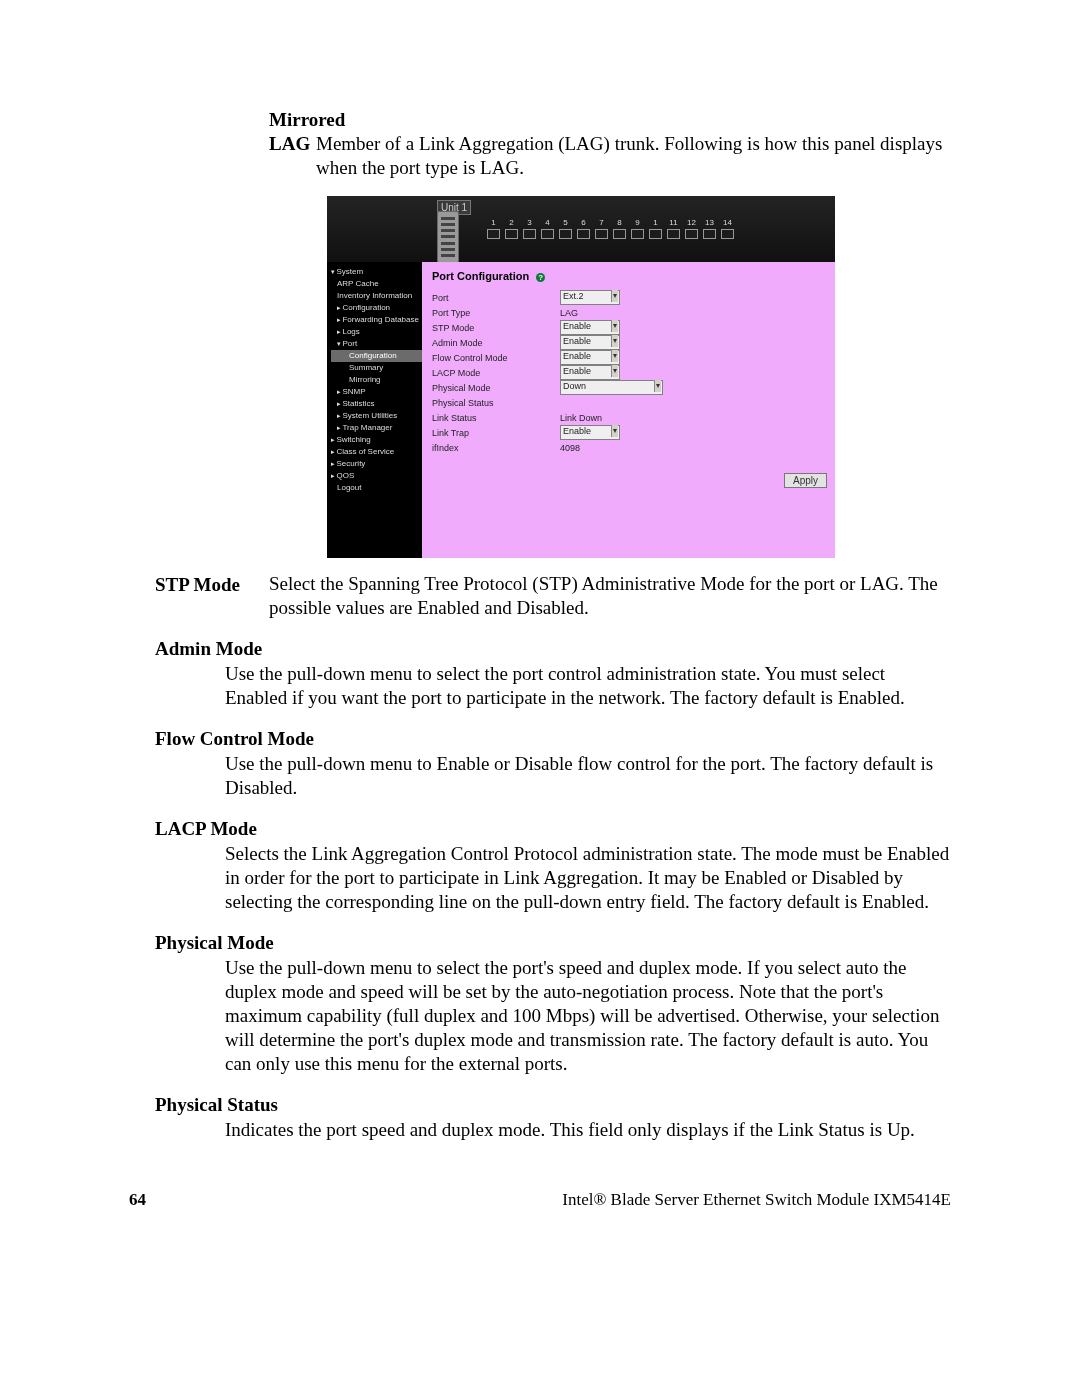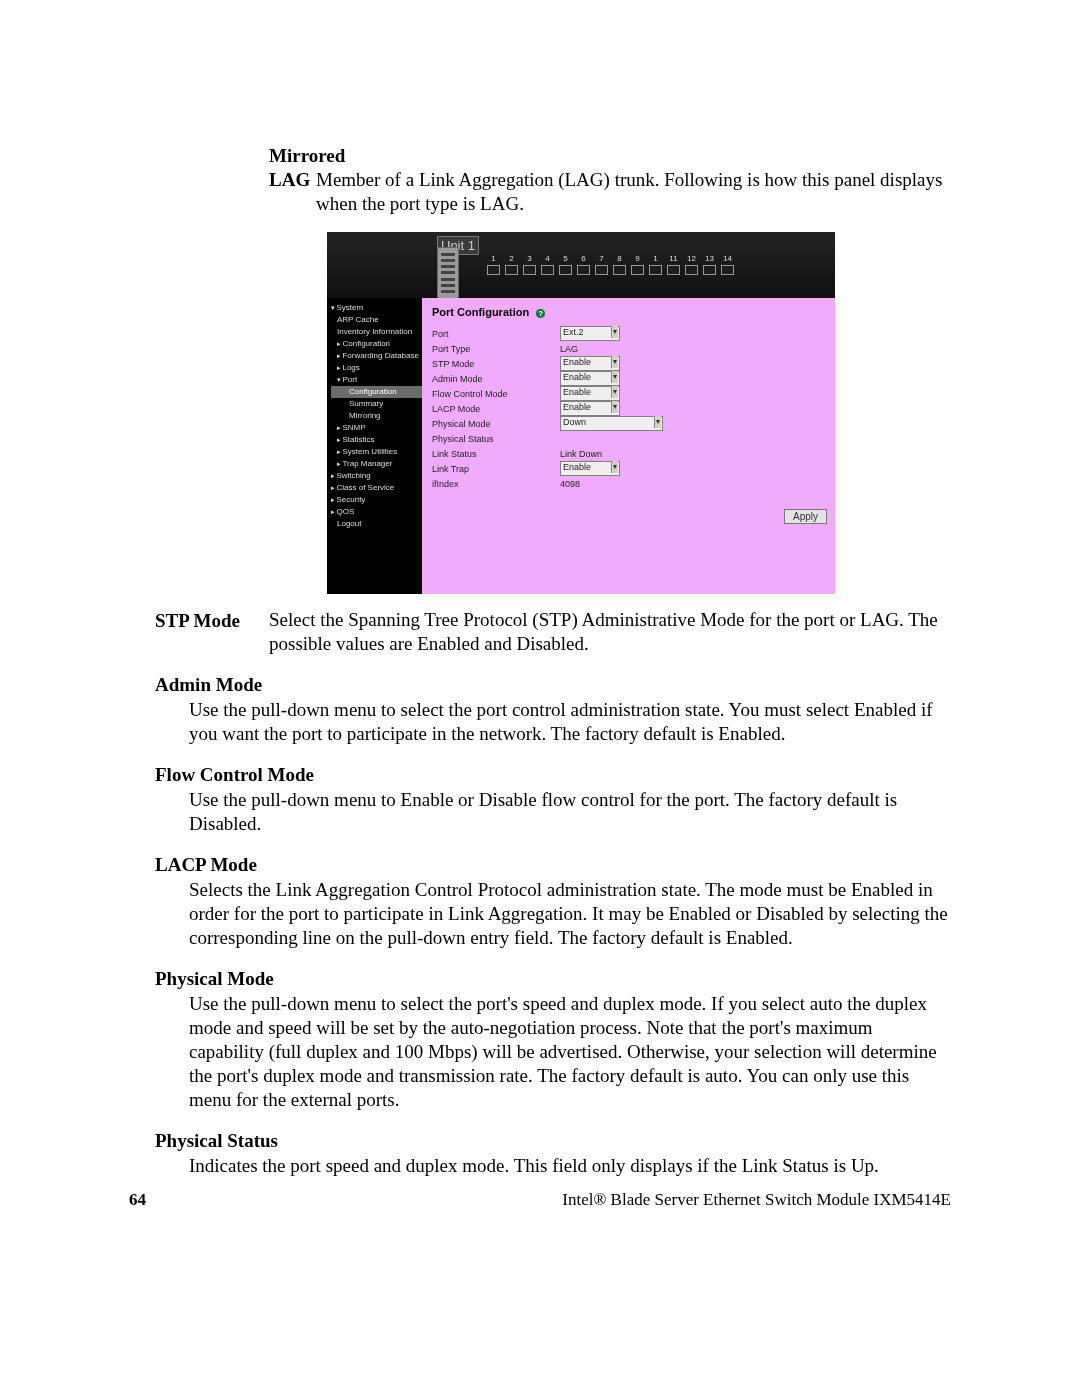--- a/index.html
+++ b/index.html
@@ -7,28 +7,28 @@
     width:1080px;height:1397px;
     background:#fff;
     font-family:"Times New Roman",Times,serif;
     color:#000;
     position:relative;
   }
   .page-wrap{
     position:absolute;
     left:129px; top:108px; width:822px;
   }
-  .indent-1{margin-left:140px;margin-top:36px;}
+  .indent-1{margin-left:140px;}
   .term{font-weight:bold;font-size:19px;line-height:24px;}
   .body-line{font-size:19px;line-height:24px;}
   .lag-row{display:flex;margin-left:140px;}
   .lag-row .term{width:47px;flex:0 0 47px;}
   .lag-row .desc{flex:1;}
   .section{margin-top:16px;}
-  .section .desc{margin-left:60px;font-size:19px;line-height:24px;}
+  .section .desc{margin-left:96px;font-size:19px;line-height:24px;}
   .term-left{font-weight:bold;font-size:19px;line-height:26px;margin-left:26px;}
   .footer{
     position:absolute;
     left:129px;top:1190px;width:822px;
     font-size:17px;
     display:flex;justify-content:space-between;
   }
   .page-num{font-weight:bold;}
   
   .shot{
@@ -41,21 +41,21 @@
     font-family:Arial,Helvetica,sans-serif;
     font-size:9px;
   }
   .shot .top-bar{
     position:absolute;left:0;top:0;right:0;height:66px;
     background:linear-gradient(#242424,#101010);
     border-bottom:1px solid #444;
   }
   .top-bar .unit-lbl{
     position:absolute;left:110px;top:4px;
-    font-size:13px;color:#ccc;background:#3a3a3a;
+    font-size:10px;color:#ccc;background:#3a3a3a;
     border:1px solid #777;padding:1px 3px;
   }
   .top-bar .rack{
     position:absolute;left:110px;top:15px;
     width:14px;height:44px;
     background:#9a9a9a;border:1px solid #666;
     border-radius:2px;
     display:flex;flex-direction:column;justify-content:space-around;padding:3px 3px;
   }
   .rack span{display:block;height:3px;background:#444;}

